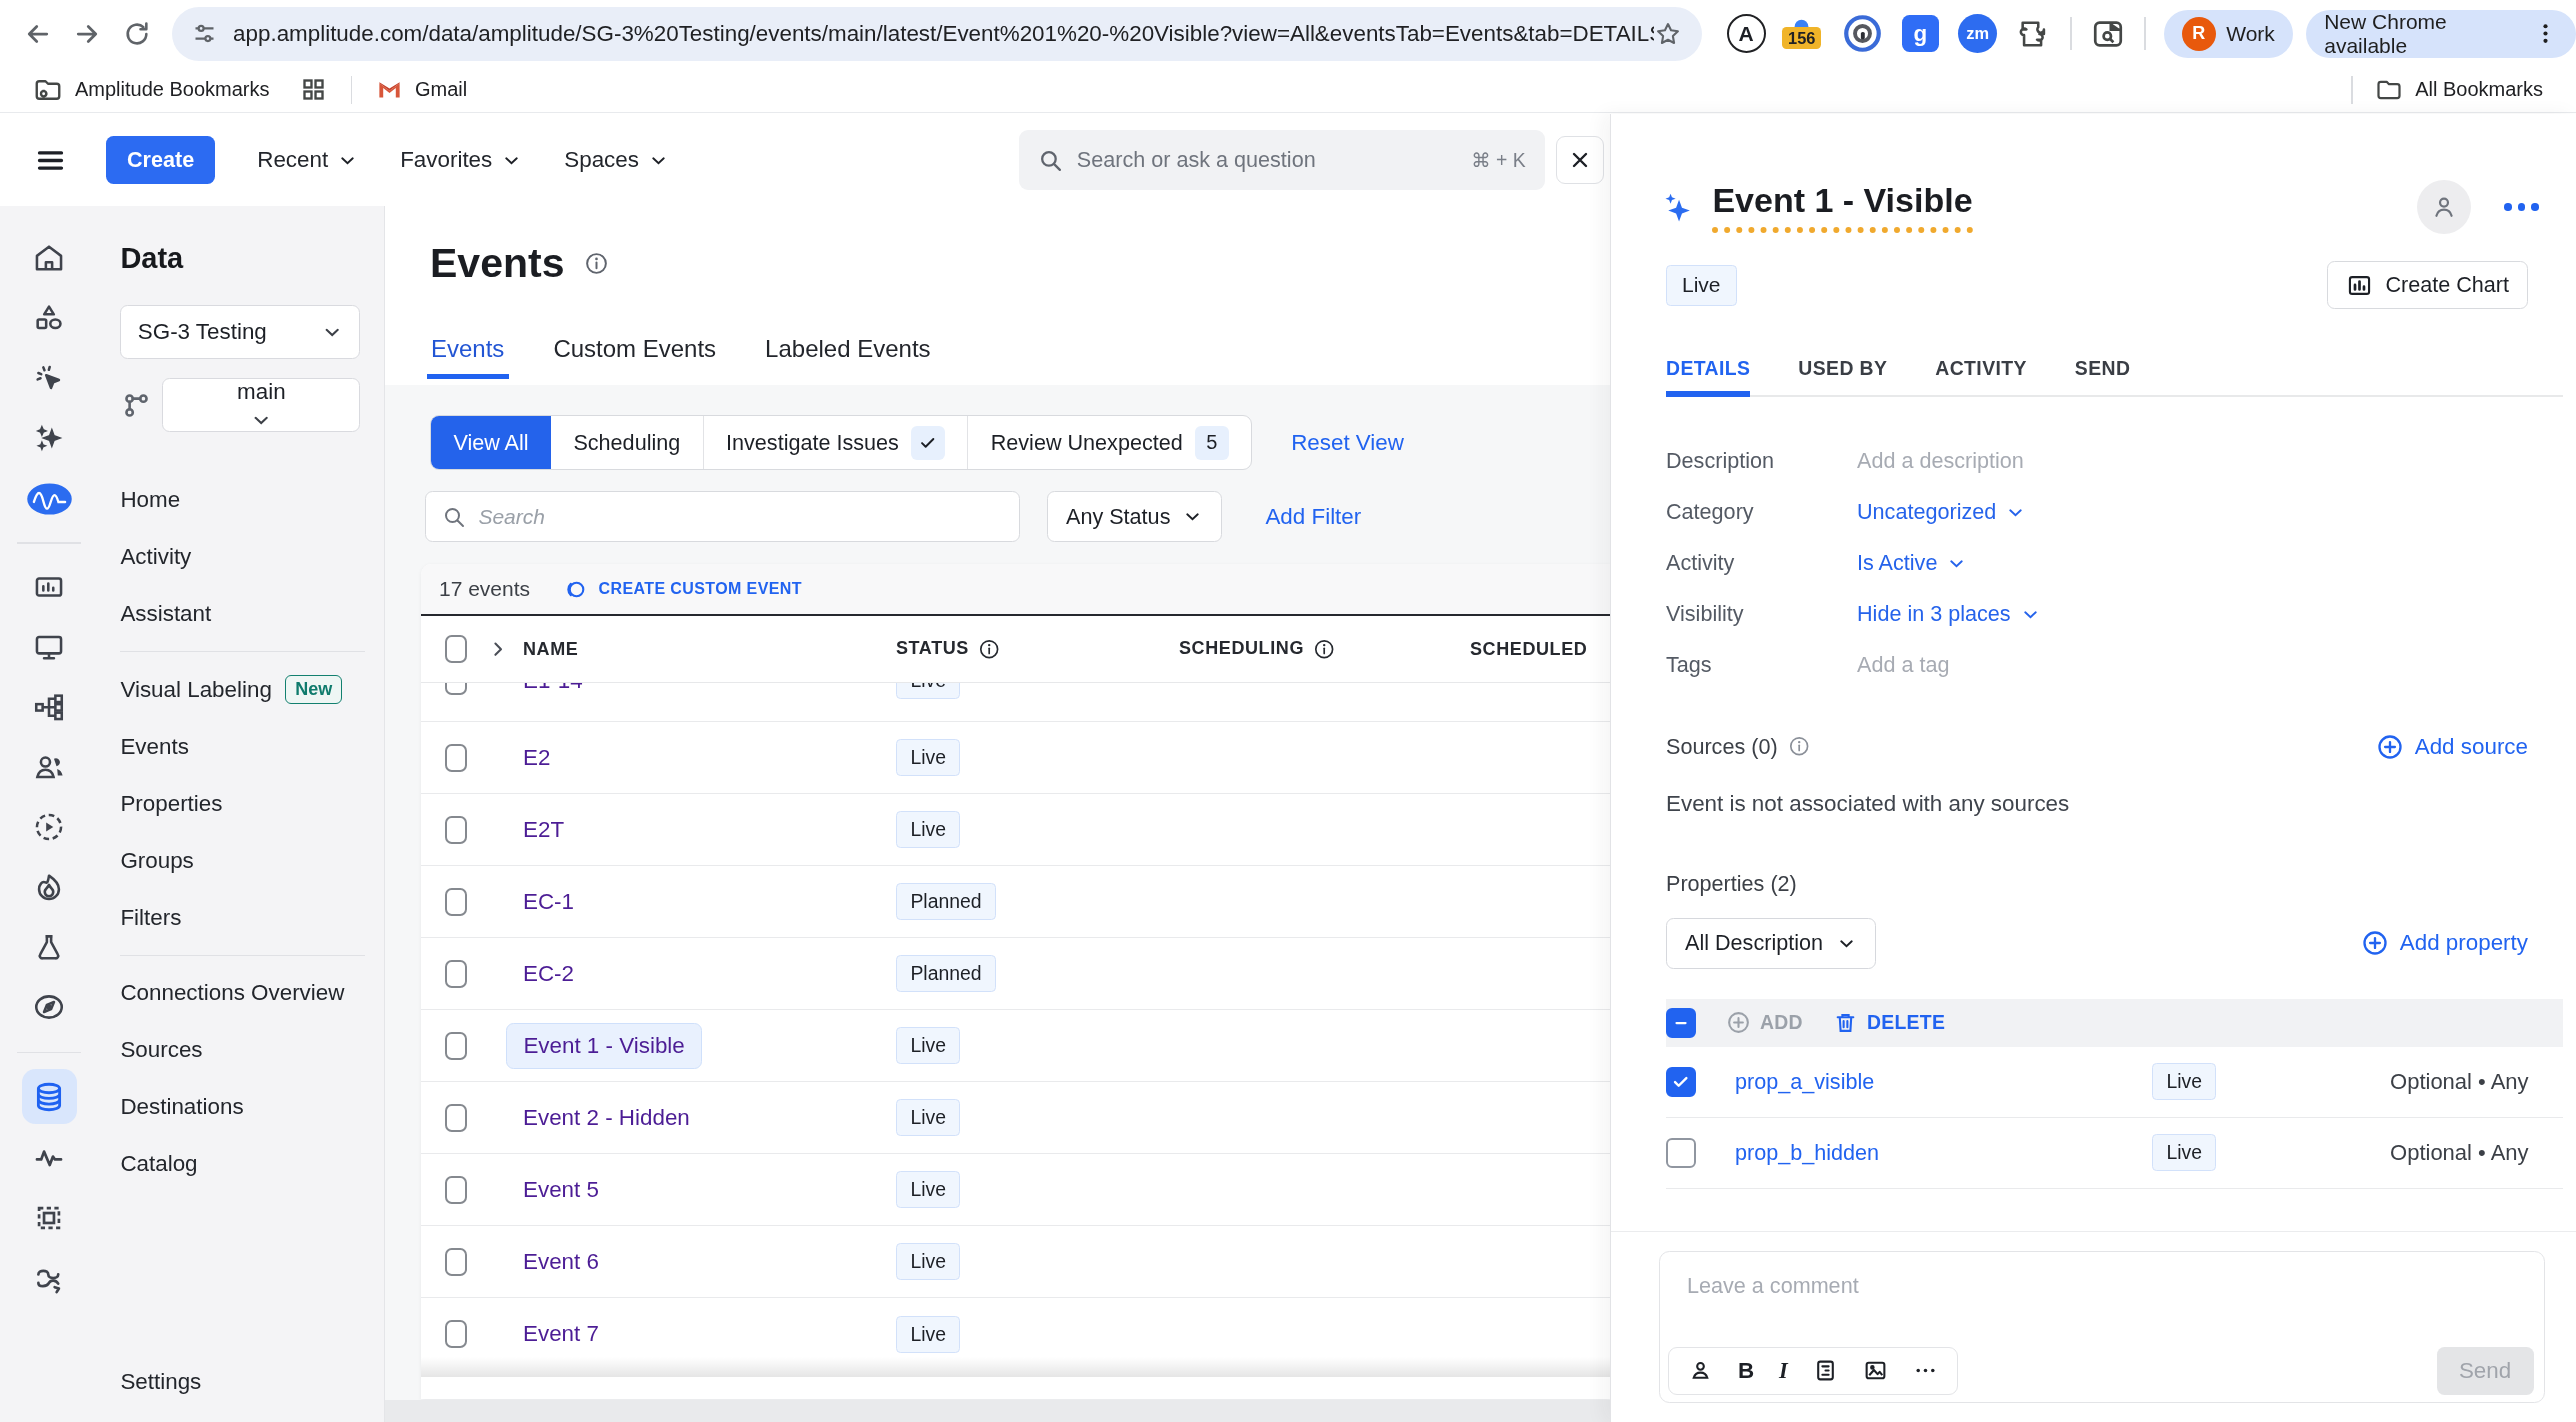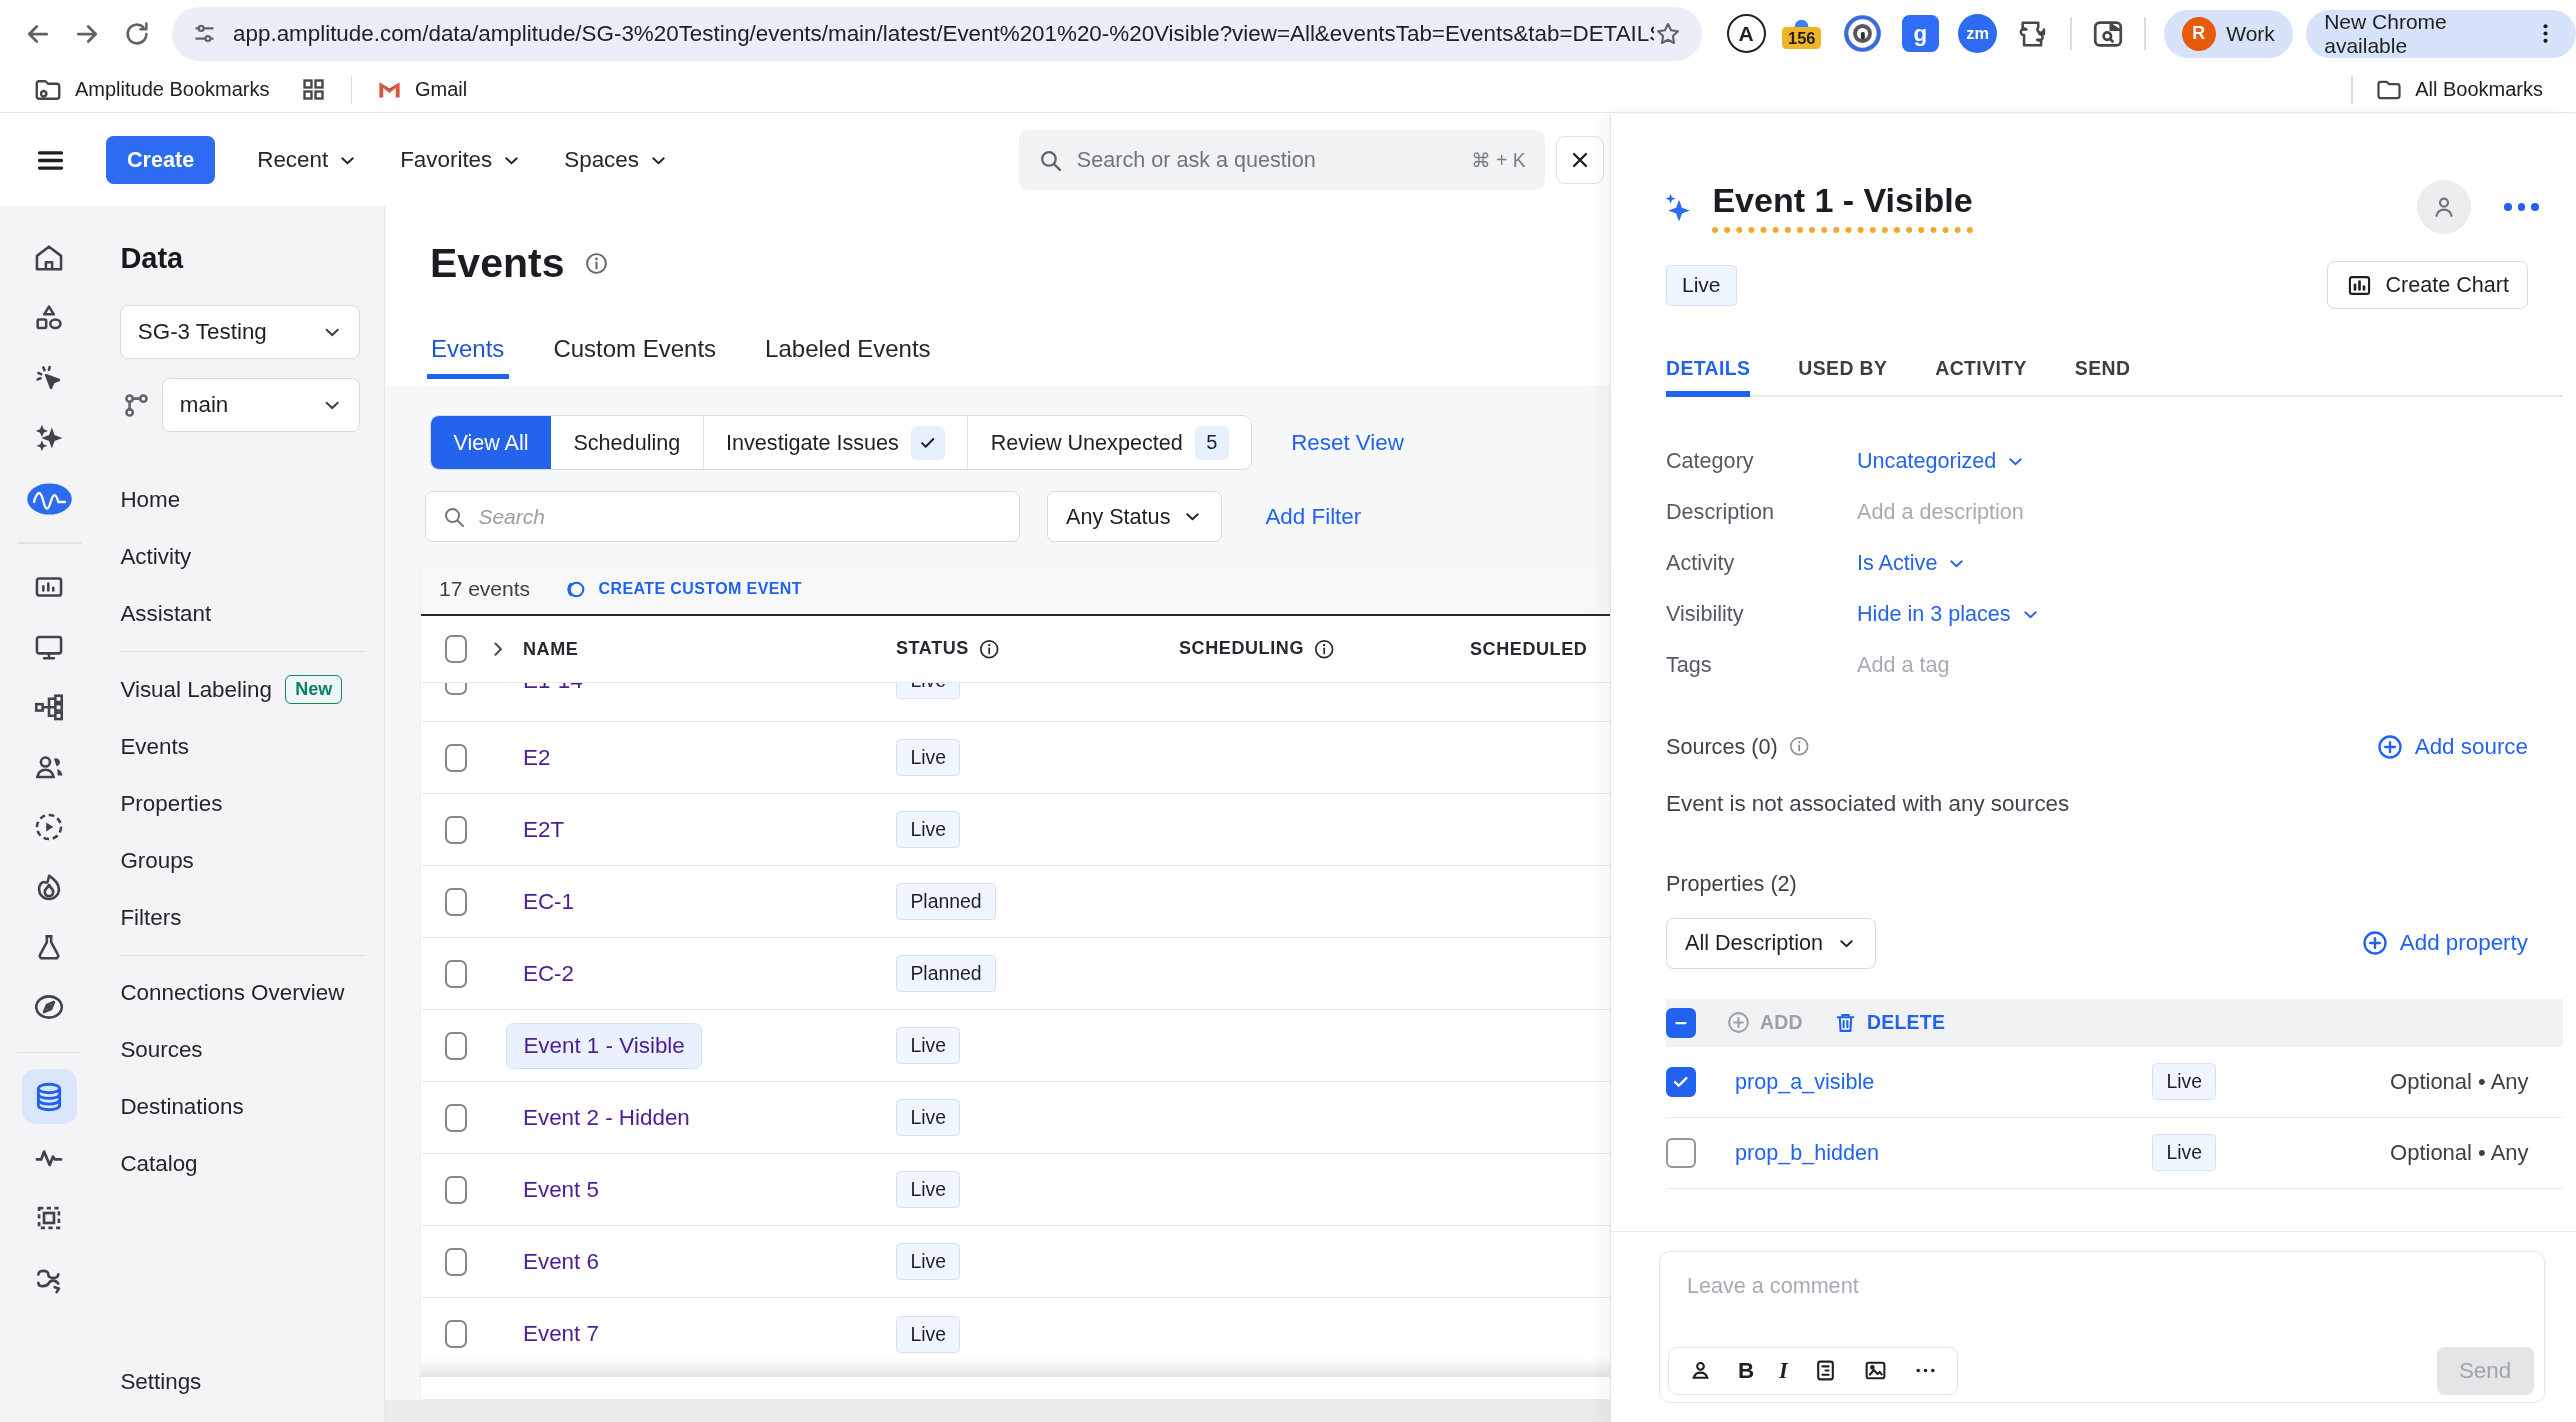--- a/index.html
+++ b/index.html
@@ -52,21 +52,21 @@
     align-items:center; justify-content:center; margin-bottom:15px; margin-top:-9px; }
 
   
   .navpanel { position:absolute; left:98px; top:206px; width:287px; height:1216px; background:#f4f4f6;
     border-right:0.7px solid #e4e5e8; padding:36px 19.4px 0 22.4px; }
   .nav-title { font-size:29px; font-weight:700; color:#17191d; }
   .selbox { background:#fff; border:0.7px solid #d9dadf; border-radius:7.5px; height:54px; display:flex;
     align-items:center; justify-content:space-between; padding:0 16.4px; font-size:22.4px; color:#1d2026; }
   .selbox.proj { margin-top:30px; width:240px; }
   .branchrow { display:flex; align-items:center; gap:9px; margin-top:19.4px; }
-  .selbox.branch { width:198px; }
+  .selbox.branch { width:198px;flex-direction:column; }
   .navlist { margin-top:39px; }
   .navitem { font-size:22.4px; color:#23262c; height:57px; display:flex; align-items:center; gap:13.4px; }
   .nav-div { height:0.7px; background:#e0e1e5; margin:9px 0; }
   .newbadge { font-size:18px; color:#0e7b6c; border:1.5px solid #12806f; background:#eef6f4;
     border-radius:6px; padding:3px 9px; font-weight:600; }
   .settings { position:absolute; left:22.4px; bottom:27px; font-size:22.4px; color:#23262c; }
 
   
   .content { position:absolute; left:385px; top:206px; width:1225px; height:1216px; background:#fff; overflow:hidden; }
   .pagetitle { display:flex; align-items:center; gap:19.4px; margin:34px 0 0 45px; }
@@ -786,31 +786,31 @@
   <div class="ptabs">
     <div class="ptab active">DETAILS</div>
     <div class="ptab">USED BY</div>
     <div class="ptab">ACTIVITY</div>
     <div class="ptab">SEND</div>
   </div>
   <div class="ptabline"></div>
 
   <div class="fields">
     <div class="frow">
+      <span class="flabel">Description</span>
+      <span class="fph">Add a description</span>
+    </div>
+    <div class="frow">
       <span class="flabel">Category</span>
       <span class="flink">
         <span>Uncategorized</span>
         <svg width="21" height="21" viewBox="0 0 24 24" fill="none" stroke="#2563eb" stroke-width="2.2" stroke-linecap="round">
             <path d="M6 9.5l6 5.5 6-5.5"></path>
           </svg>
       </span>
-    </div>
-    <div class="frow">
-      <span class="flabel">Description</span>
-      <span class="fph">Add a description</span>
     </div>
     <div class="frow">
       <span class="flabel">Activity</span>
       <span class="flink">
         <span>Is Active</span>
         <svg width="21" height="21" viewBox="0 0 24 24" fill="none" stroke="#2563eb" stroke-width="2.2" stroke-linecap="round">
             <path d="M6 9.5l6 5.5 6-5.5"></path>
           </svg>
       </span>
     </div>

